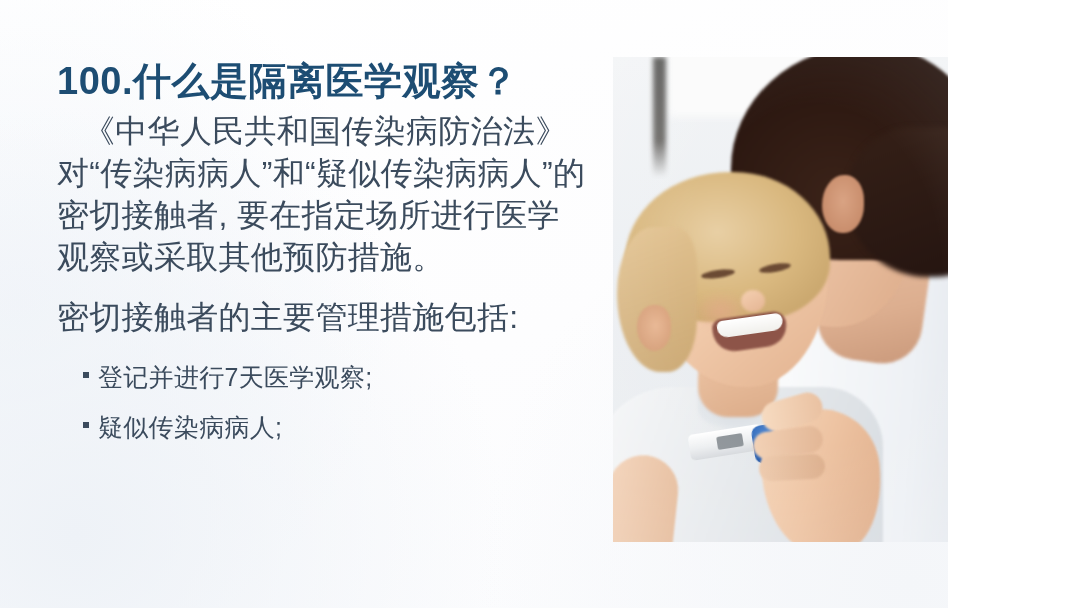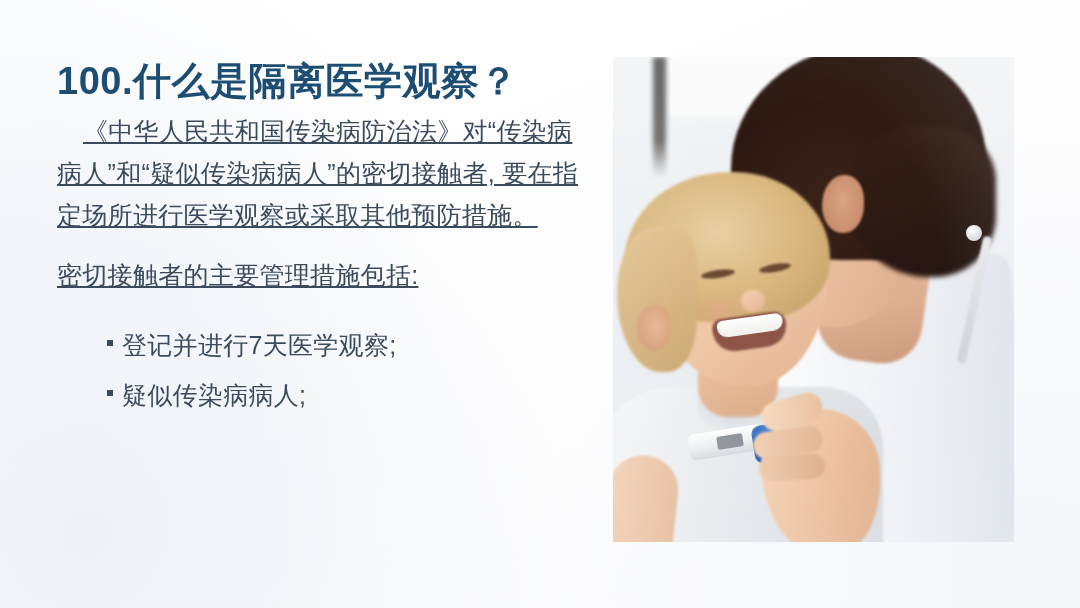--- a/index.html
+++ b/index.html
@@ -9,21 +9,21 @@
   body {
     width: 1080px;
     height: 608px;
     overflow: hidden;
     font-family: "Liberation Sans", "DejaVu Sans", sans-serif;
     background: #ffffff;
   }
 
   #slide {
     position: relative;
-    width: 1080px;
+    width: 948px;
     height: 608px;
     background:
       radial-gradient(circle at 8% 88%, #eef2f7 0%, rgba(238,242,247,0) 42%),
       radial-gradient(circle at 2% 50%, #f3f6fa 0%, rgba(243,246,250,0) 38%),
       radial-gradient(circle at 96% 96%, #f4f6f9 0%, rgba(244,246,249,0) 40%),
       linear-gradient(160deg, #ffffff 0%, #fdfdfe 55%, #fafbfd 100%);
     overflow: hidden;
   }
 
   
@@ -42,55 +42,53 @@
   
   #text-column {
     position: absolute;
     left: 57px;
     top: 110px;
     width: 535px;
   }
 
   .para {
     color: #3b4b5d;
-    font-size: 25px;
+    font-size: 32px;
     line-height: 42px;
     letter-spacing: 0.3px;
     margin: 0;
-    text-decoration: underline;
   }
 
   #para-law {
     text-indent: 26px;
     margin-bottom: 18px;
   }
 
   #para-measures {
-    margin-bottom: 28px;
+    margin-bottom: 18px;
   }
 
   .bullet-list {
     list-style: none;
     margin: 0;
     padding: 0;
   }
 
   .bullet-item {
     color: #3b4b5d;
     font-size: 25px;
     line-height: 42px;
     letter-spacing: 0.3px;
     position: relative;
     margin-bottom: 8px;
   }
 
   .bullet-item.indented {
     padding-left: 0;
     text-indent: 26px;
-    margin-left: 24px;
   }
 
   .bullet-mark {
     display: inline-block;
     width: 6px;
     height: 6px;
     background: #3b4b5d;
     vertical-align: 8px;
     margin-right: 9px;
   }

